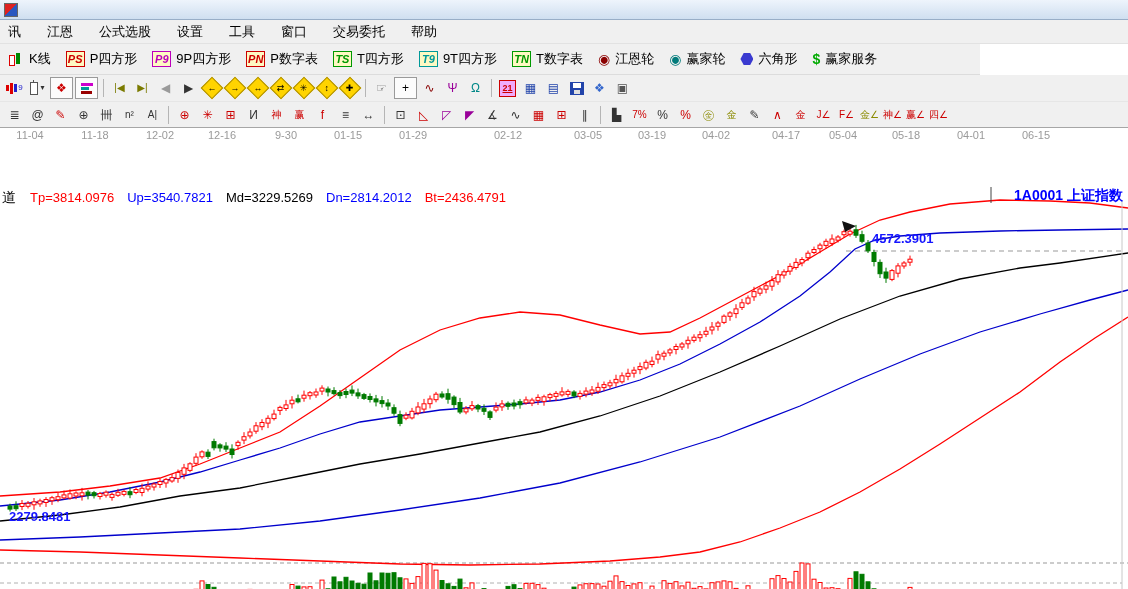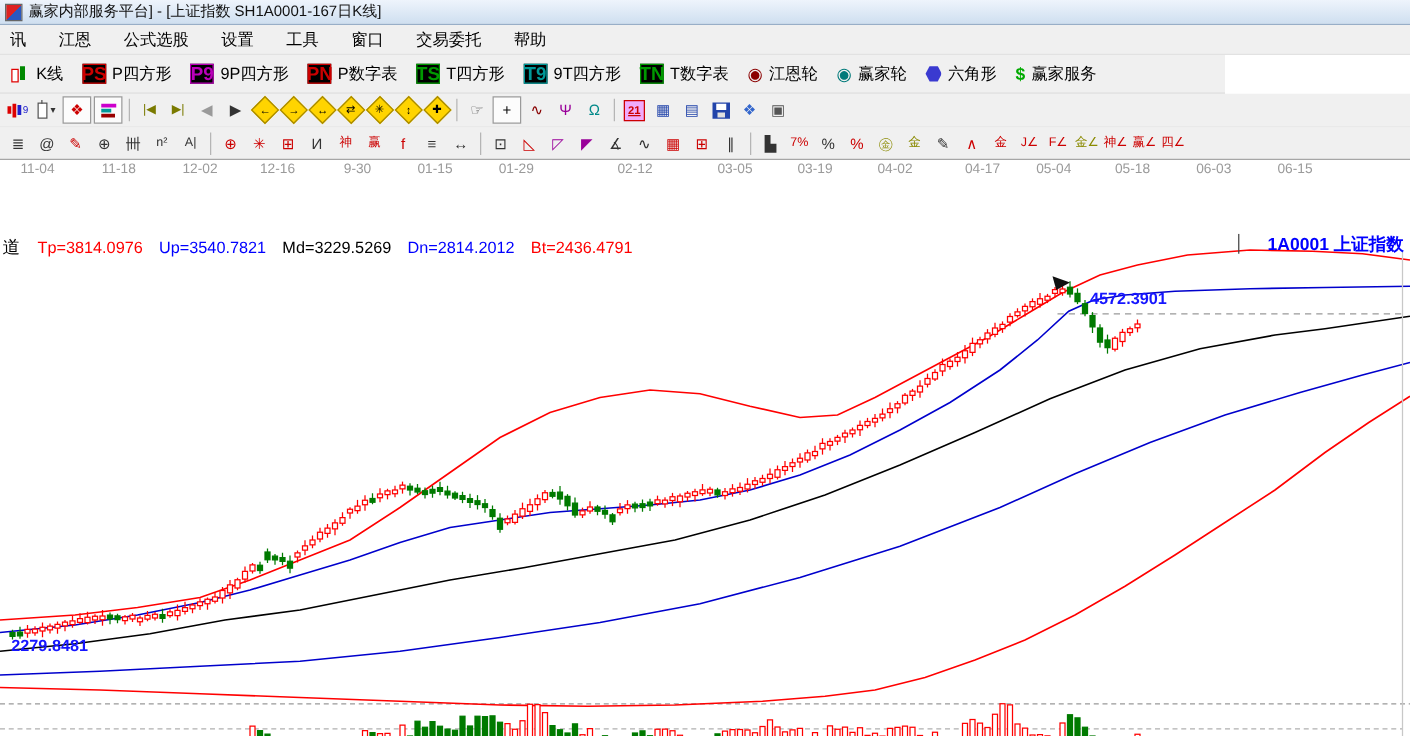--- a/index.html
+++ b/index.html
@@ -17,21 +17,21 @@
   .menubar{position:absolute;left:0;top:20px;width:1128px;height:24px;background:#f0f0f0;
     display:flex;align-items:center;gap:22px;padding-left:6px;box-sizing:border-box;
     border-bottom:1px solid #e2e2e2;font-size:13px;}
   .menu-item{padding:2px 2px;cursor:default;}
   
   .tbmain{position:absolute;left:0;top:44px;width:980px;height:31px;background:#f0f0f0;
     display:flex;align-items:center;gap:15px;padding-left:8px;box-sizing:border-box;
     border-bottom:1px solid #dcdcdc;font-size:13px;}
   .tbm-item{display:flex;align-items:center;gap:5px;cursor:default;}
   .badge{display:inline-flex;align-items:center;justify-content:center;width:17px;height:14px;
-    font-size:15px;font-weight:bold;background:#000000;}
+    font-size:11px;font-weight:bold;background:#fef9c3;font-style:italic;}
   .kico{position:relative;width:16px;height:15px;}
   .kico i{position:absolute;width:4px;}
   .hex{width:13px;height:13px;background:#3a3ad0;
     clip-path:polygon(25% 3%,75% 3%,100% 50%,75% 97%,25% 97%,0 50%);}
   .wheel{font-size:14px;line-height:1;}
   
   .tbrow{position:absolute;left:0;width:1128px;background:#f0f0f0;display:flex;align-items:center;
     padding-left:3px;box-sizing:border-box;}
   #tb-nav{top:75px;height:27px;border-bottom:1px solid #e6e6e6;}
   #tb-draw{top:102px;height:26px;border-bottom:1px solid #a6a6a6;}
@@ -64,21 +64,20 @@
   .symlabel{position:absolute;right:5px;top:0;color:#00f;font-size:14px;font-weight:bold;}
   .peaklabel{position:absolute;left:872px;top:44px;color:#1515ff;font-size:13px;font-weight:bold;}
   .leftlabel{position:absolute;left:9px;top:322px;color:#1515ff;font-size:13px;font-weight:bold;}
 </style>
 </head>
 <body>
 
 <div id="app">
   <div class="titlebar">
     <span class="appicon"></span>
-    <span class="titletext">赢家内部服务平台] - [上证指数  SH1A0001-167日K线]</span>
   </div>
   <div class="menubar" id="menubar">
       <span class="menu-item">讯</span>
       <span class="menu-item">江恩</span>
       <span class="menu-item">公式选股</span>
       <span class="menu-item">设置</span>
       <span class="menu-item">工具</span>
       <span class="menu-item">窗口</span>
       <span class="menu-item">交易委托</span>
       <span class="menu-item">帮助</span>
@@ -264,21 +263,21 @@
       <span style="left: 286px;">9-30</span>
       <span style="left: 348px;">01-15</span>
       <span style="left: 413px;">01-29</span>
       <span style="left: 508px;">02-12</span>
       <span style="left: 588px;">03-05</span>
       <span style="left: 652px;">03-19</span>
       <span style="left: 716px;">04-02</span>
       <span style="left: 778px; padding-left: 16px;">04-17</span>
       <span style="left: 843px;">05-04</span>
       <span style="left: 906px;">05-18</span>
-      <span style="left: 971px;">06-03</span>
+      <span style="left: 971px;">04-01</span>
       <span style="left: 1036px;">06-15</span>
     </div>
   <div class="chart">
     <svg id="chartsvg" width="1128" height="446">
         <line x1="0" y1="376" x2="1128" y2="376" stroke="#999999" stroke-dasharray="4 3"></line>
         <line x1="0" y1="396" x2="1122" y2="396" stroke="#b0b0b0" stroke-dasharray="4 3"></line>
         <line x1="0" y1="414" x2="1122" y2="414" stroke="#b0b0b0" stroke-dasharray="4 3"></line>
         <line x1="0" y1="428" x2="1122" y2="428" stroke="#b0b0b0" stroke-dasharray="4 3"></line>
         <polyline points="0,309 60,305 110,299 160,291 200,277 240,261 280,245 320,219 360,191 400,163 440,143 480,131 520,125 560,128 600,138 640,147 670,145 700,131 730,115 760,99 790,83 820,65 850,47 880,33 910,25 950,17 1000,13 1050,14 1090,16 1128,21" fill="none" stroke="#ff0000" stroke-width="1.3"></polyline>
         <polyline points="0,319 60,313 110,305 160,295 200,285 240,273 280,261 320,247 360,235 400,229 440,223 480,220 520,217 560,213 600,205 640,193 680,177 720,157 760,135 800,109 830,85 855,62 875,53 900,49 940,46 1000,44 1060,43 1128,42" fill="none" stroke="#0000cc" stroke-width="1.3"></polyline>

